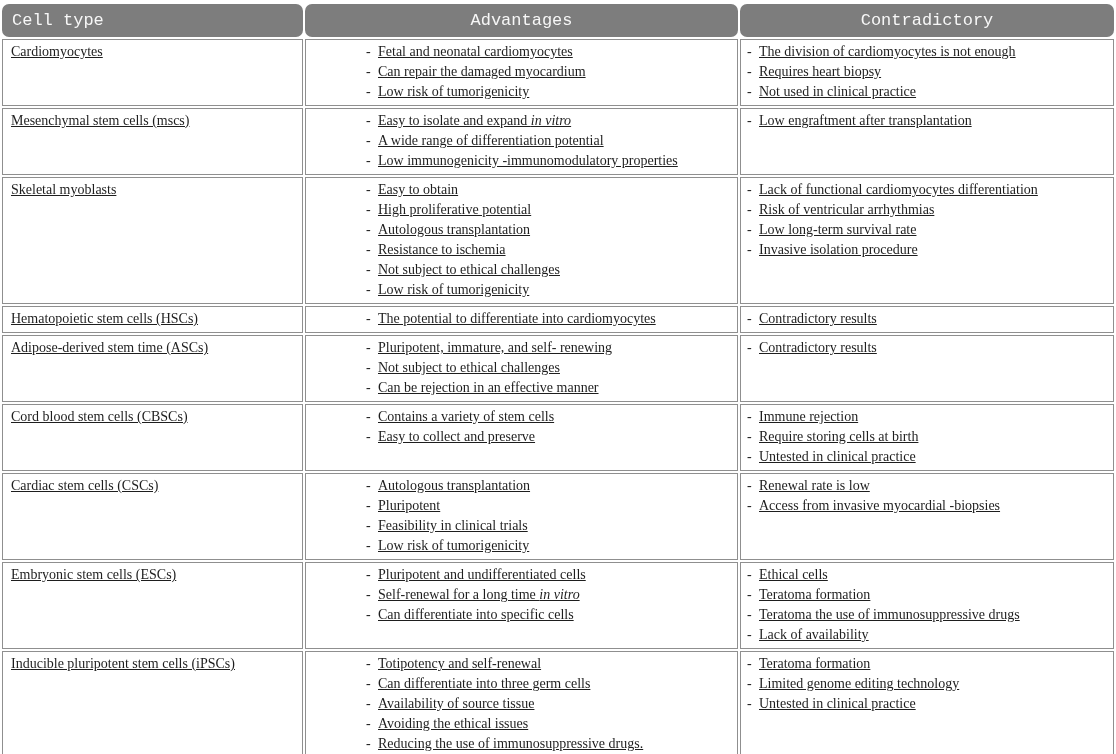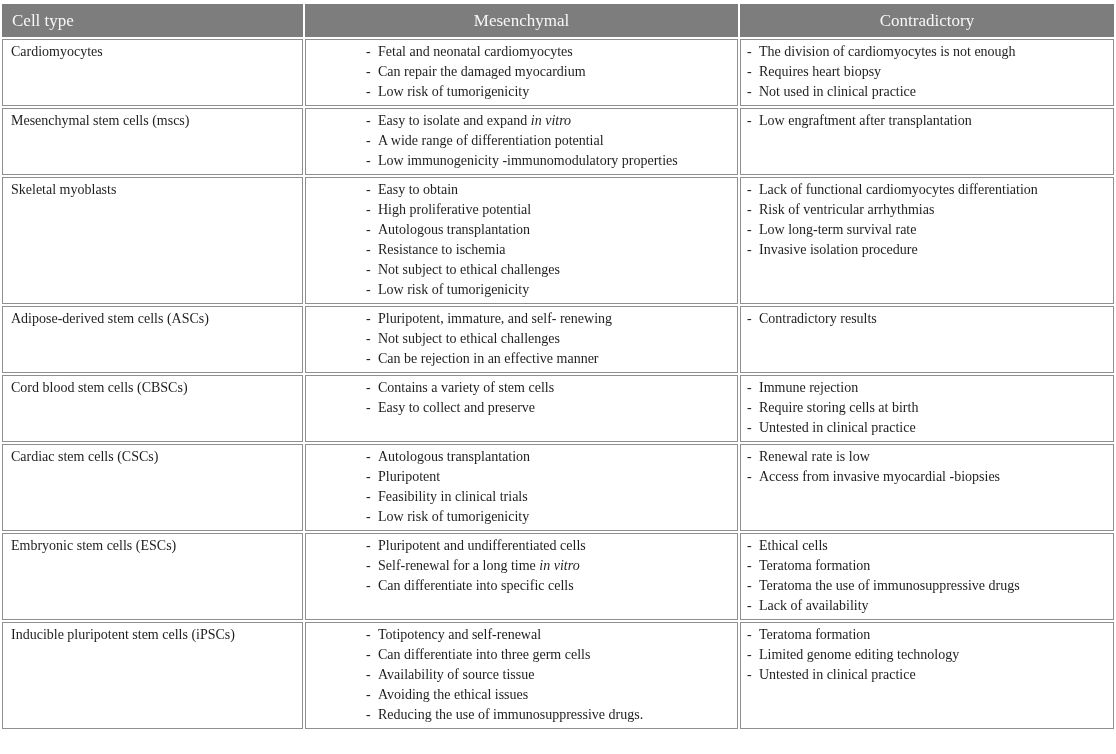--- a/index.html
+++ b/index.html
@@ -14,37 +14,39 @@
   table.paper-table {
     border-collapse: separate;
     border-spacing: 2px;
     width: 1116px;
     table-layout: fixed;
     margin-top: 2px;
   }
   th {
     background: #7d7d7d;
     color: #f7f7f7;
-    font-family: Liberation Serif, serif;
+    font-family: Liberation Mono, monospace;
     font-weight: 400;
     font-size: 17px;
     height: 29px;
     padding: 2px 8px;
     vertical-align: middle;
+    border-radius: 7px;
   }
   th.col-celltype { text-align: left; padding-left: 10px; }
   th.col-adv, th.col-dis { text-align: center; }
   td {
     border: 1px solid #8f8f8f;
     background: #ffffff;
     vertical-align: top;
     padding: 2px 6px 3px 6px;
     font-size: 14px;
     line-height: 20px;
     color: #1e1e1e;
+    text-decoration: underline;
   }
   td.cell-type { padding-left: 8px; }
   td.adv { padding-left: 60px; }
   td.dis { }
   .item { white-space: nowrap; }
   .dash {
     display: inline-block;
     width: 12px;
     color: #1e1e1e;
   }
@@ -54,21 +56,21 @@
 
 <table class="paper-table">
   <colgroup>
     <col style="width:301px">
     <col style="width:433px">
     <col style="width:374px">
   </colgroup>
   <thead>
     <tr>
       <th class="col-celltype">Cell type</th>
-      <th class="col-adv">Mesenchymal</th>
+      <th class="col-adv">Advantages</th>
       <th class="col-dis">Contradictory</th>
     </tr>
   </thead>
   <tbody id="table-body">
       <tr>
         <td class="cell-type">Cardiomyocytes</td>
         <td class="adv">
           <div class="item"><span class="dash">-</span><span>Fetal and neonatal cardiomyocytes</span></div>
           <div class="item"><span class="dash">-</span><span>Can repair the damaged myocardium</span></div>
           <div class="item"><span class="dash">-</span><span>Low risk of tumorigenicity</span></div>
@@ -101,21 +103,30 @@
           <div class="item"><span class="dash">-</span><span>Low risk of tumorigenicity</span></div>
         </td>
         <td class="dis">
           <div class="item"><span class="dash">-</span><span>Lack of functional cardiomyocytes differentiation</span></div>
           <div class="item"><span class="dash">-</span><span>Risk of ventricular arrhythmias</span></div>
           <div class="item"><span class="dash">-</span><span>Low long-term survival rate</span></div>
           <div class="item"><span class="dash">-</span><span>Invasive isolation procedure</span></div>
         </td>
       </tr>
       <tr>
-        <td class="cell-type">Adipose-derived stem cells (ASCs)</td>
+        <td class="cell-type">Hematopoietic stem cells (HSCs)</td>
+        <td class="adv">
+          <div class="item"><span class="dash">-</span><span>The potential to differentiate into cardiomyocytes</span></div>
+        </td>
+        <td class="dis">
+          <div class="item"><span class="dash">-</span><span>Contradictory results</span></div>
+        </td>
+      </tr>
+      <tr>
+        <td class="cell-type">Adipose-derived stem time (ASCs)</td>
         <td class="adv">
           <div class="item"><span class="dash">-</span><span>Pluripotent, immature, and self- renewing</span></div>
           <div class="item"><span class="dash">-</span><span>Not subject to ethical challenges</span></div>
           <div class="item"><span class="dash">-</span><span>Can be rejection in an effective manner</span></div>
         </td>
         <td class="dis">
           <div class="item"><span class="dash">-</span><span>Contradictory results</span></div>
         </td>
       </tr>
       <tr>

